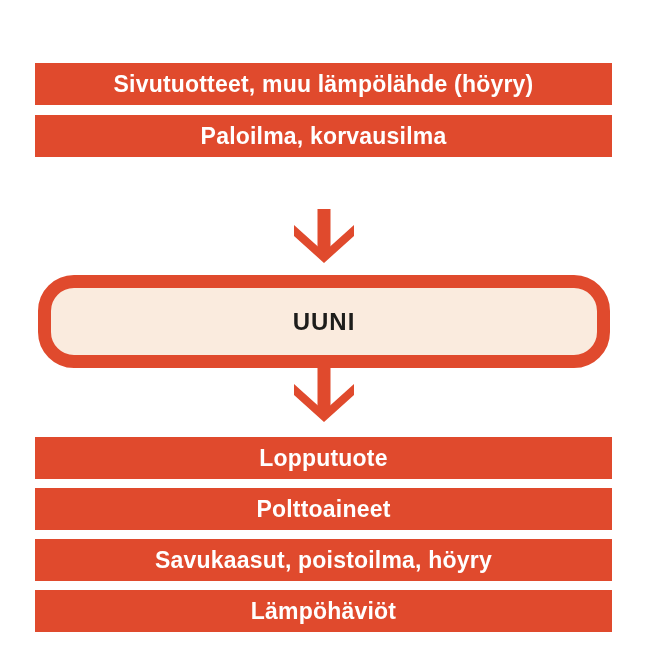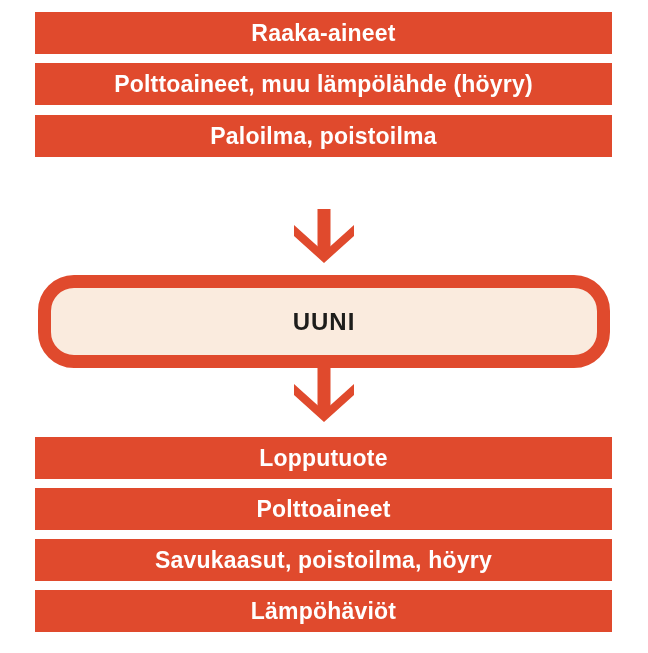--- a/index.html
+++ b/index.html
@@ -29,28 +29,25 @@
   .process-label{
     color:var(--box-text,#1d1d1b);font-weight:bold;font-size:24px;
     letter-spacing:1px;white-space:nowrap;
   }
 </style>
 </head>
 <body>
 
 <div class="stage">
 
-  <div class="bar" style="top:12px">
-    <span class="bar-label">Raaka-aineet</span>
-  </div>
   <div class="bar" style="top:63px">
-    <span class="bar-label">Polttoaineet, muu lämpölähde (höyry)</span>
+    <span class="bar-label">Sivutuotteet, muu lämpölähde (höyry)</span>
   </div>
   <div class="bar" style="top:115px">
-    <span class="bar-label">Paloilma, poistoilma</span>
+    <span class="bar-label">Paloilma, korvausilma</span>
   </div>
 
   <svg class="arrow" style="top:209px" viewBox="0 0 66 56" aria-hidden="true">
     <rect class="shape" x="26.5" y="0" width="13" height="47"></rect>
     <polygon class="shape" points="3,16 33,43 63,16 63,27 33,54 3,27"></polygon>
   </svg>
 
   <div class="process-box">
     <span class="process-label">UUNI</span>
   </div>

